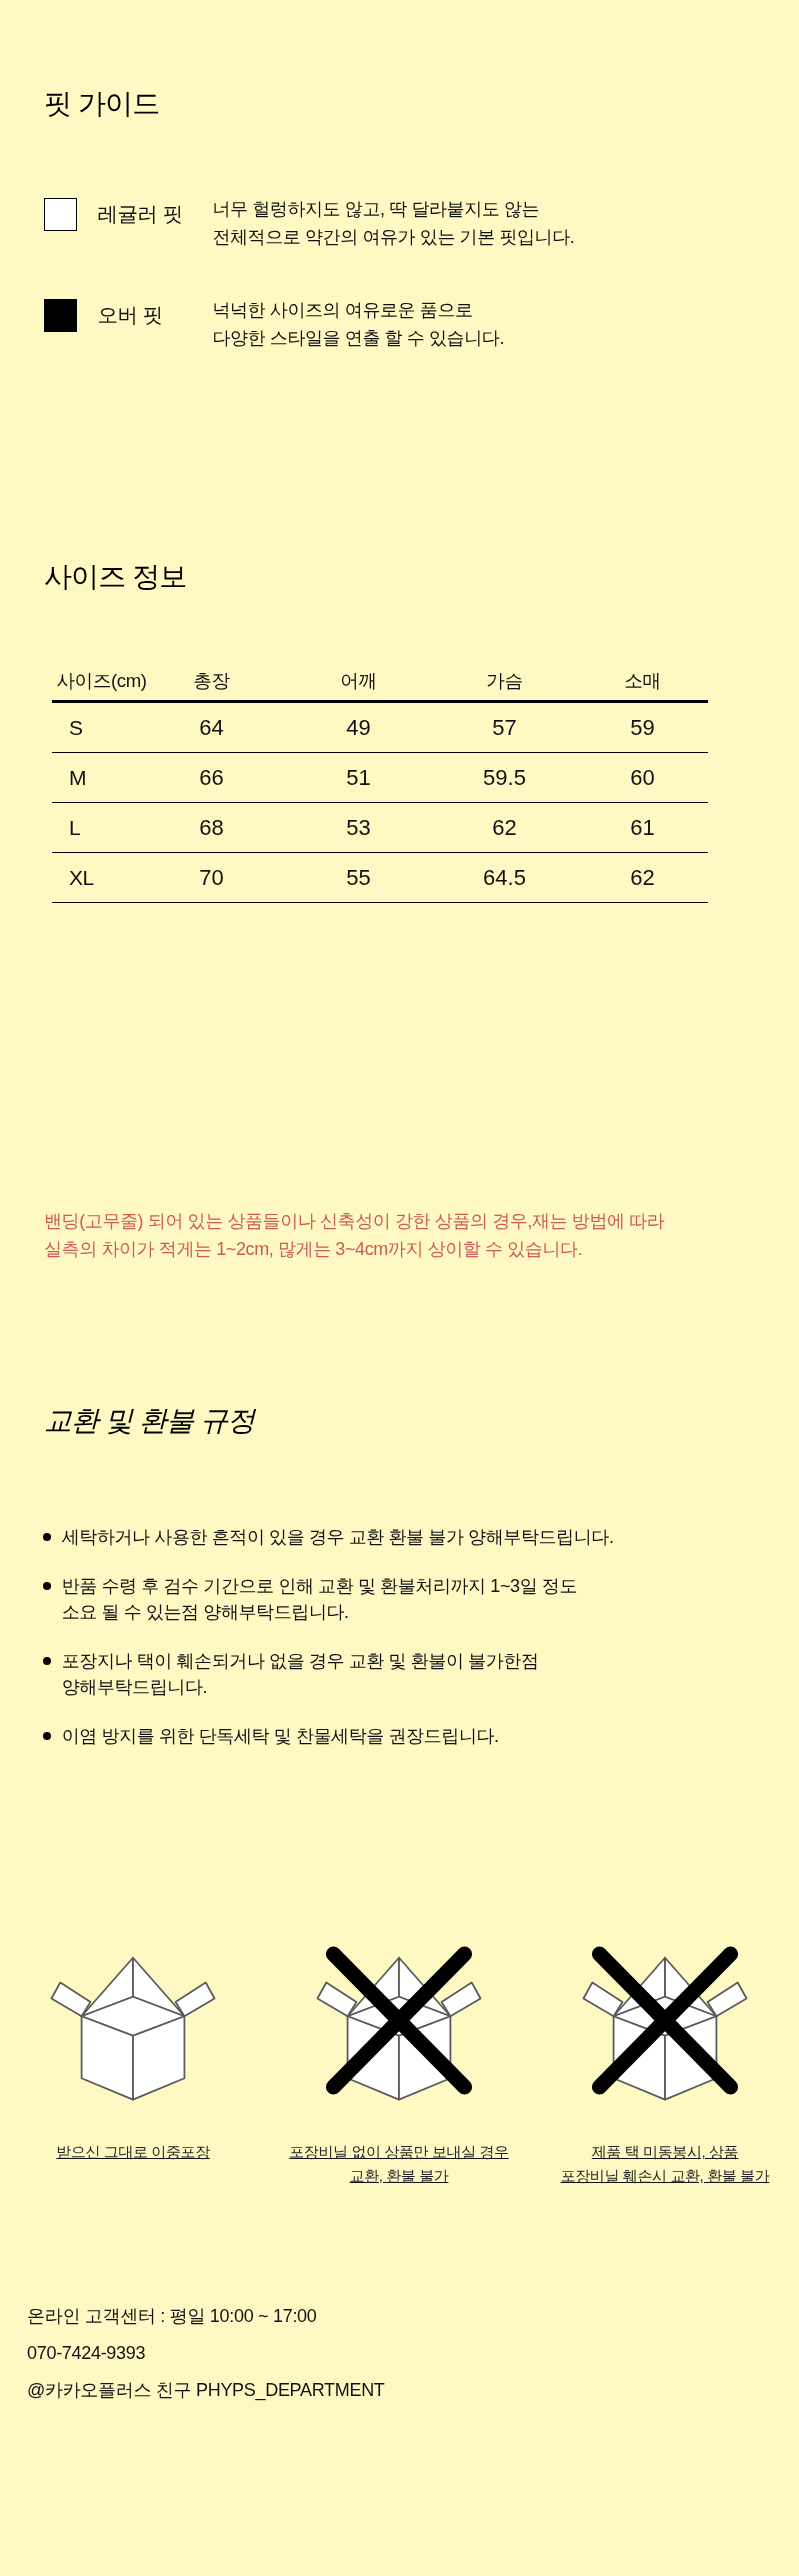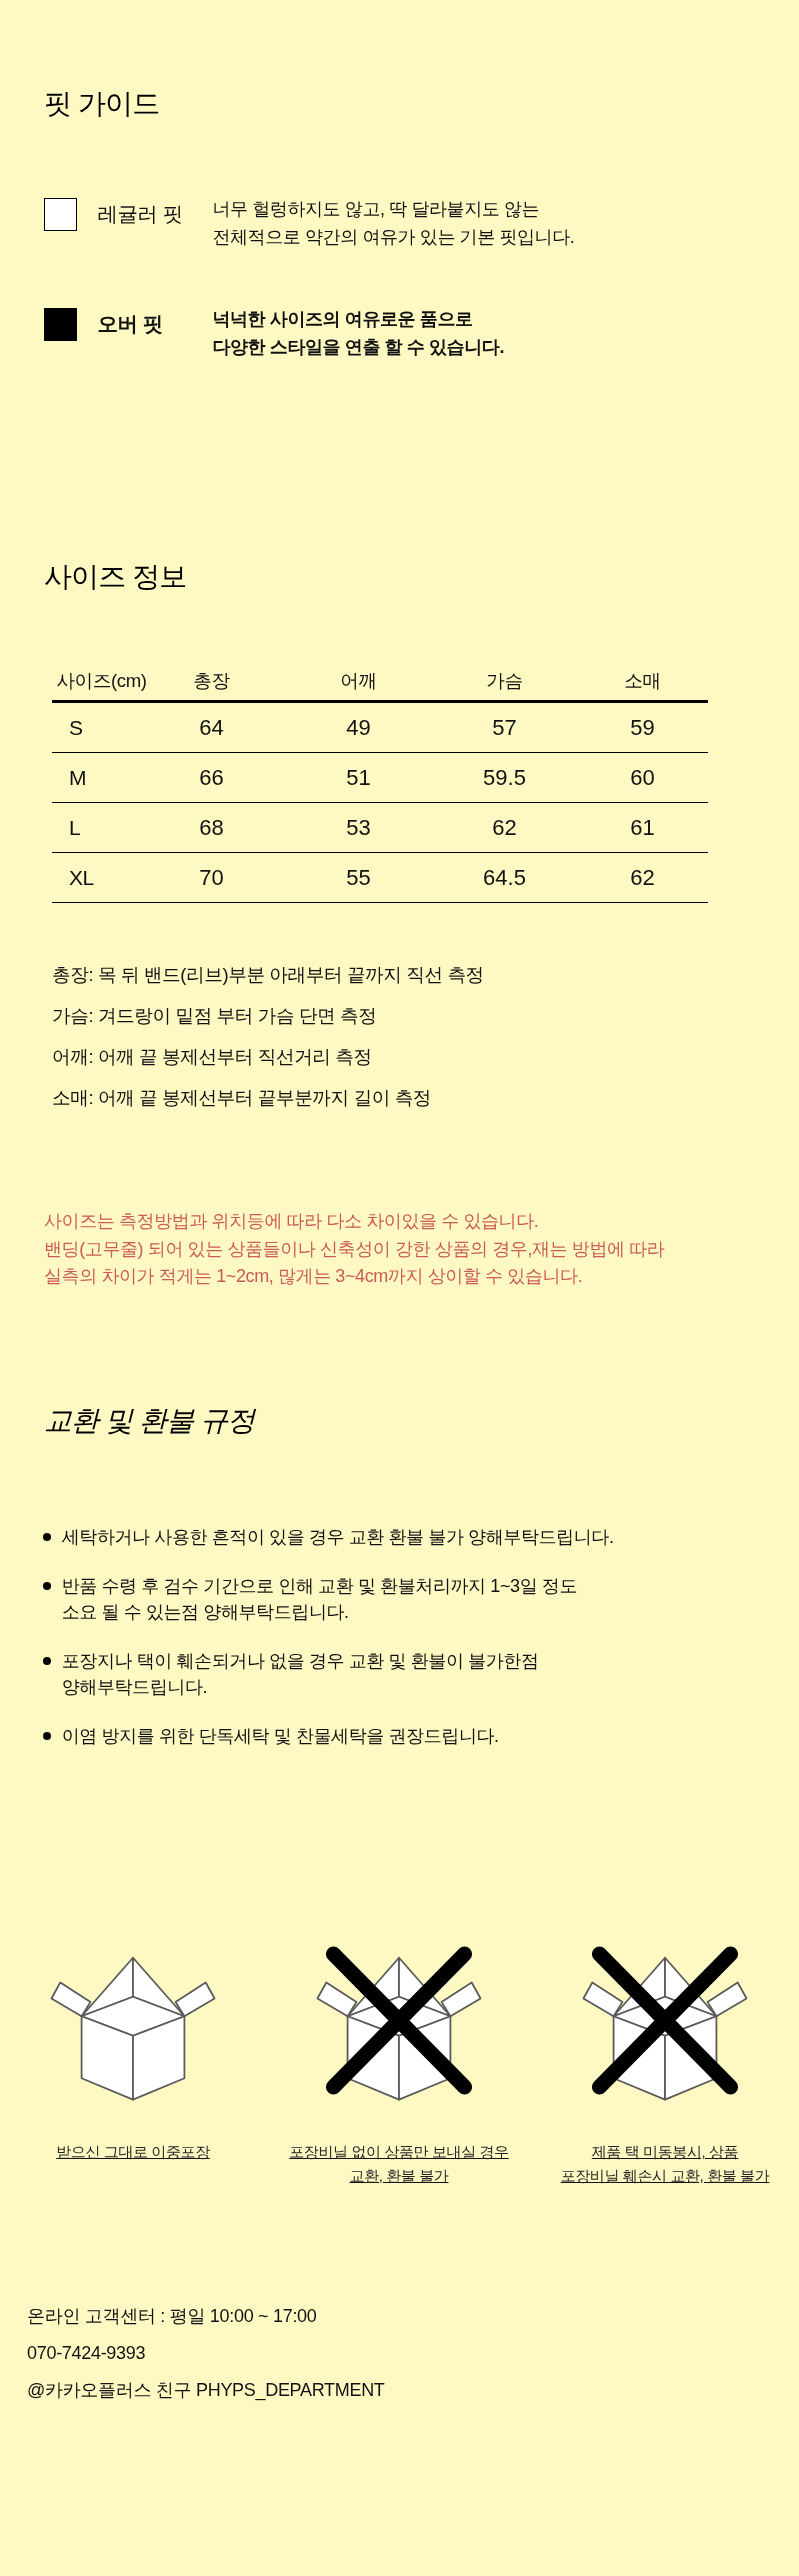--- a/index.html
+++ b/index.html
@@ -12,21 +12,21 @@
     position:absolute; left:44px; font-size:28px; font-weight:400;
     letter-spacing:-0.9px; color:#000; white-space:nowrap;
   }
   #fit-title    { top:62px; }
   #size-title   { top:535px; }
   #policy-title { top:1379px;font-style:italic; }
 
   
   .fit-row { position:absolute; left:44px; display:flex; align-items:flex-start; }
   #fit-row-0 { top:196px; }
-  #fit-row-1 { top:306px;font-weight:bold; }
+  #fit-row-1 { top:297px; }
   .swatch { width:33px; height:33px; box-sizing:border-box; margin-top:1.8px; flex:0 0 auto; }
   .swatch.outline { border:1.8px solid #000; background:#fff; }
   .swatch.filled  { background:#000; }
   .fit-label { width:115px; margin-left:20.4px; margin-top:3.6px; font-size:20.4px; letter-spacing:-0.4px; white-space:nowrap; }
   .fit-desc  { font-size:18px; line-height:27.5px; letter-spacing:-0.4px; white-space:nowrap; }
 
   
   .size-table { position:absolute; left:52px; top:661px; width:656px; }
   .trow { display:grid; grid-template-columns:86px 147px 147px 145px 131px; align-items:center; }
   .trow.head { height:39px; border-bottom:3.6px solid #000; }
@@ -114,29 +114,22 @@
     </div>
     <div class="trow body">
       <div class="cell first">XL</div>
       <div class="cell">70</div>
       <div class="cell">55</div>
       <div class="cell">64.5</div>
       <div class="cell">62</div>
     </div>
   </div>
 
-  <div class="notes">
-    <div>총장: 목 뒤 밴드(리브)부분 아래부터 끝까지 직선 측정</div>
-    <div>가슴: 겨드랑이 밑점 부터 가슴 단면 측정</div>
-    <div>어깨: 어깨 끝 봉제선부터 직선거리 측정</div>
-    <div>소매: 어깨 끝 봉제선부터 끝부분까지 길이 측정</div>
-  </div>
 
   <div class="warnings" style="color:#cb5a5a">
-    <div>사이즈는 측정방법과 위치등에 따라 다소 차이있을 수 있습니다.</div>
     <div>밴딩(고무줄) 되어 있는 상품들이나 신축성이 강한 상품의 경우,재는 방법에 따라</div>
     <div>실측의 차이가 적게는 1~2cm, 많게는 3~4cm까지 상이할 수 있습니다.</div>
   </div>
 
   <h2 class="sec-title" id="policy-title">교환 및 환불 규정</h2>
 
   <div class="bullets">
     <div class="bullet">
       <span class="dot"></span>
       <span class="lines">

